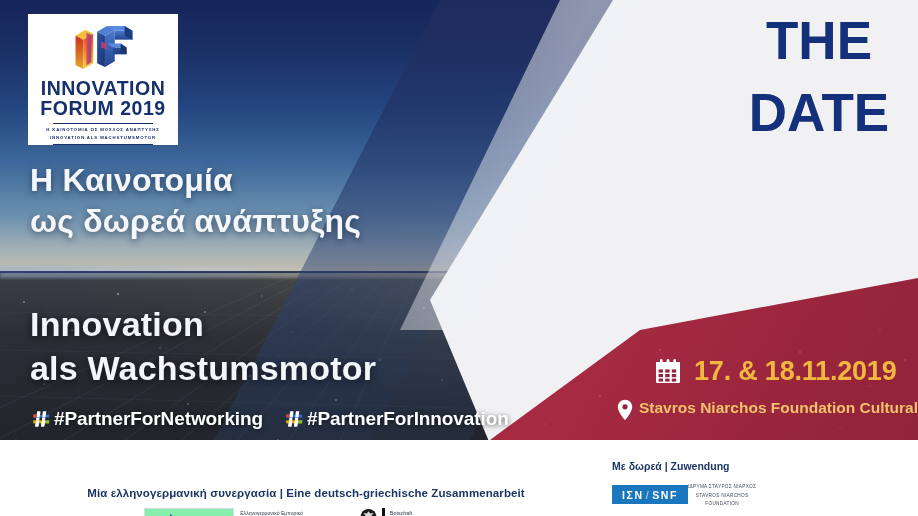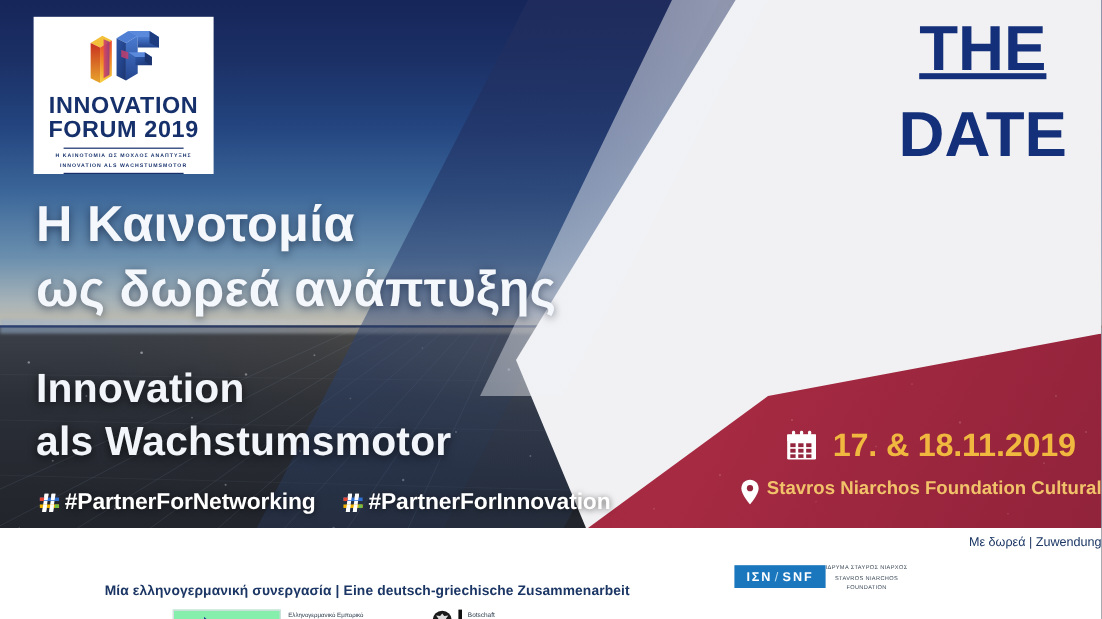--- a/index.html
+++ b/index.html
@@ -171,21 +171,21 @@
   .logo-rule2 {
     width: 100px; height: 1px; background: #16306b;
     margin: 2px auto 0 auto;
   }
 
   
   .headline-gr {
     position: absolute;
     left: 30px; top: 160px;
     color: #f4f7fb;
-    font-size: 42px;
+    font-size: 32px;
     font-weight: 700;
     line-height: 1.28;
     letter-spacing: 0.2px;
     text-shadow: 0 2px 7px rgba(10,20,45,0.55);
   }
   .headline-de {
     position: absolute;
     left: 30px; top: 302px;
     color: #f2f5fa;
     font-size: 34px;
@@ -218,21 +218,21 @@
     position: absolute;
     left: 733px; top: 16px;
     width: 172px;
     color: #15307a;
     font-weight: 700;
     text-align: center;
     line-height: 0.95;
   }
   .std div { font-size: 53px; letter-spacing: 0px; }
   .std .w-save { margin-bottom: 24px; }
-  .std .w-the  { margin-bottom: 22px; text-decoration: underline; }
+  .std .w-the  { margin-bottom: 22px; }
 
   
   .date-row {
     position: absolute;
     left: 653px; top: 356px;
     display: flex;
     align-items: center;
     gap: 11px;
   }
   .date-text {
@@ -279,25 +279,25 @@
   }
   .footer-title {
     text-align: center;
     color: #1b3664;
     font-size: 11.5px;
     font-weight: 700;
     padding-top: 5px;
     letter-spacing: 0.1px;
   }
   .footer-title-r {
-    text-align: right;
+    text-align: left;
     color: #1b3664;
     font-size: 10.5px;
-    font-weight: 400;
-    padding-top: 6px;
+    font-weight: 700;
+    padding-top: 20px;
   }
   .partner-logos {
     display: flex;
     justify-content: center;
     align-items: flex-start;
     gap: 50px;
     margin-top: 9px;
   }
 
   

